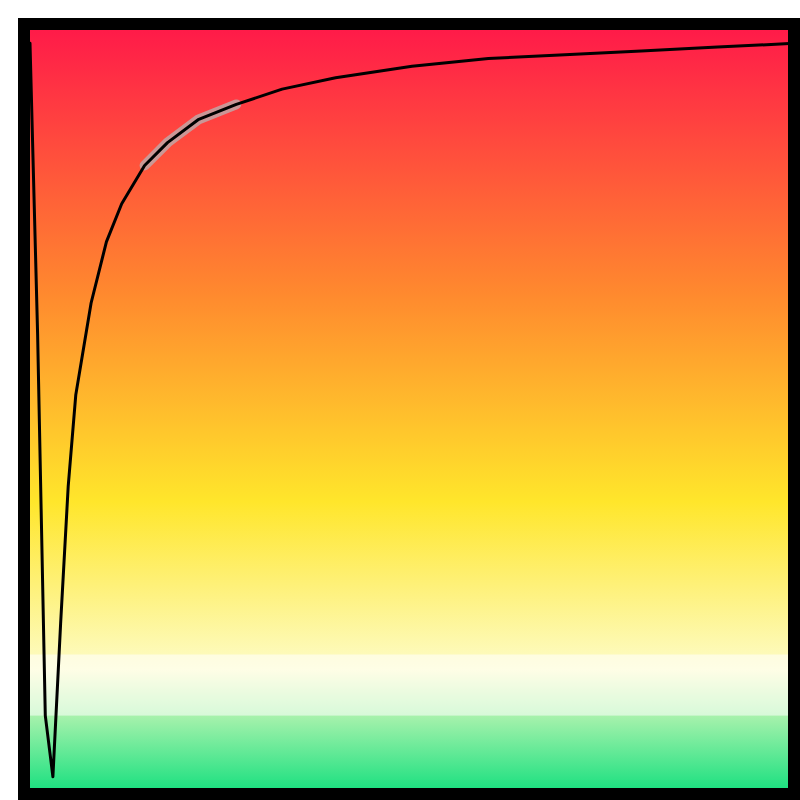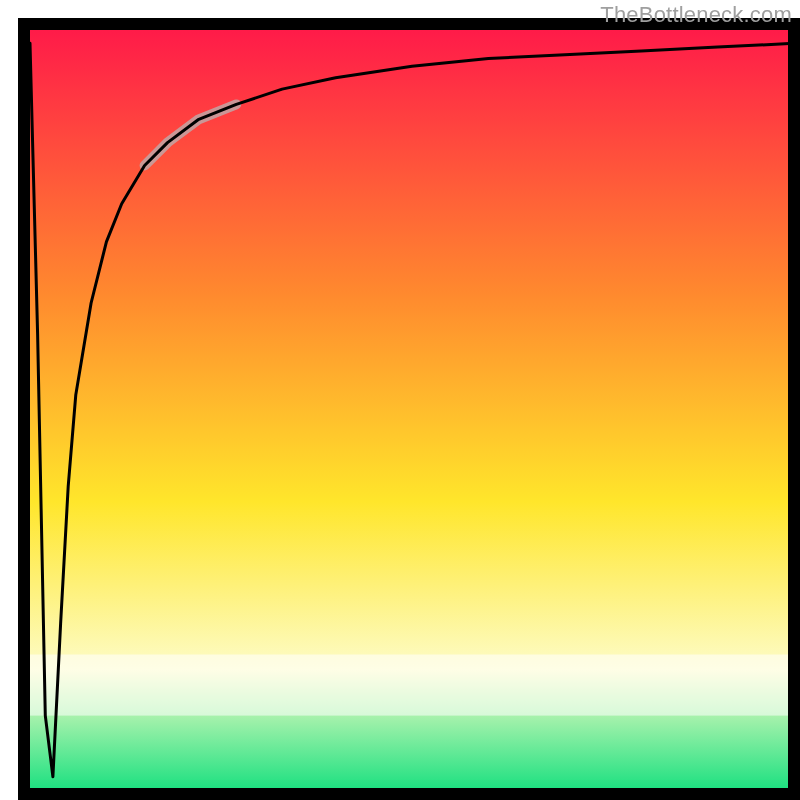--- a/index.html
+++ b/index.html
@@ -57,21 +57,20 @@
     stroke-width: 10;
     stroke-linecap: round;
     opacity: 0.85;
   }
 </style>
 </head>
 <body>
 
 <div class="chart-wrap">
 
-  <div class="watermark">TheBottleneck.com</div>
 
   <svg class="chart" viewBox="0 0 800 800" preserveAspectRatio="none">
 
     <defs>
       <linearGradient id="bgGrad" x1="0" y1="0" x2="0" y2="1">
         <stop id="g0" offset="0%" stop-color="#ff1a49"></stop>
         <stop id="g1" offset="35%" stop-color="#ff8a2e"></stop>
         <stop id="g2" offset="62%" stop-color="#ffe62b"></stop>
         <stop id="g3" offset="84%" stop-color="#fdfcc7"></stop>
         <stop id="g4" offset="100%" stop-color="#18e07f"></stop>

